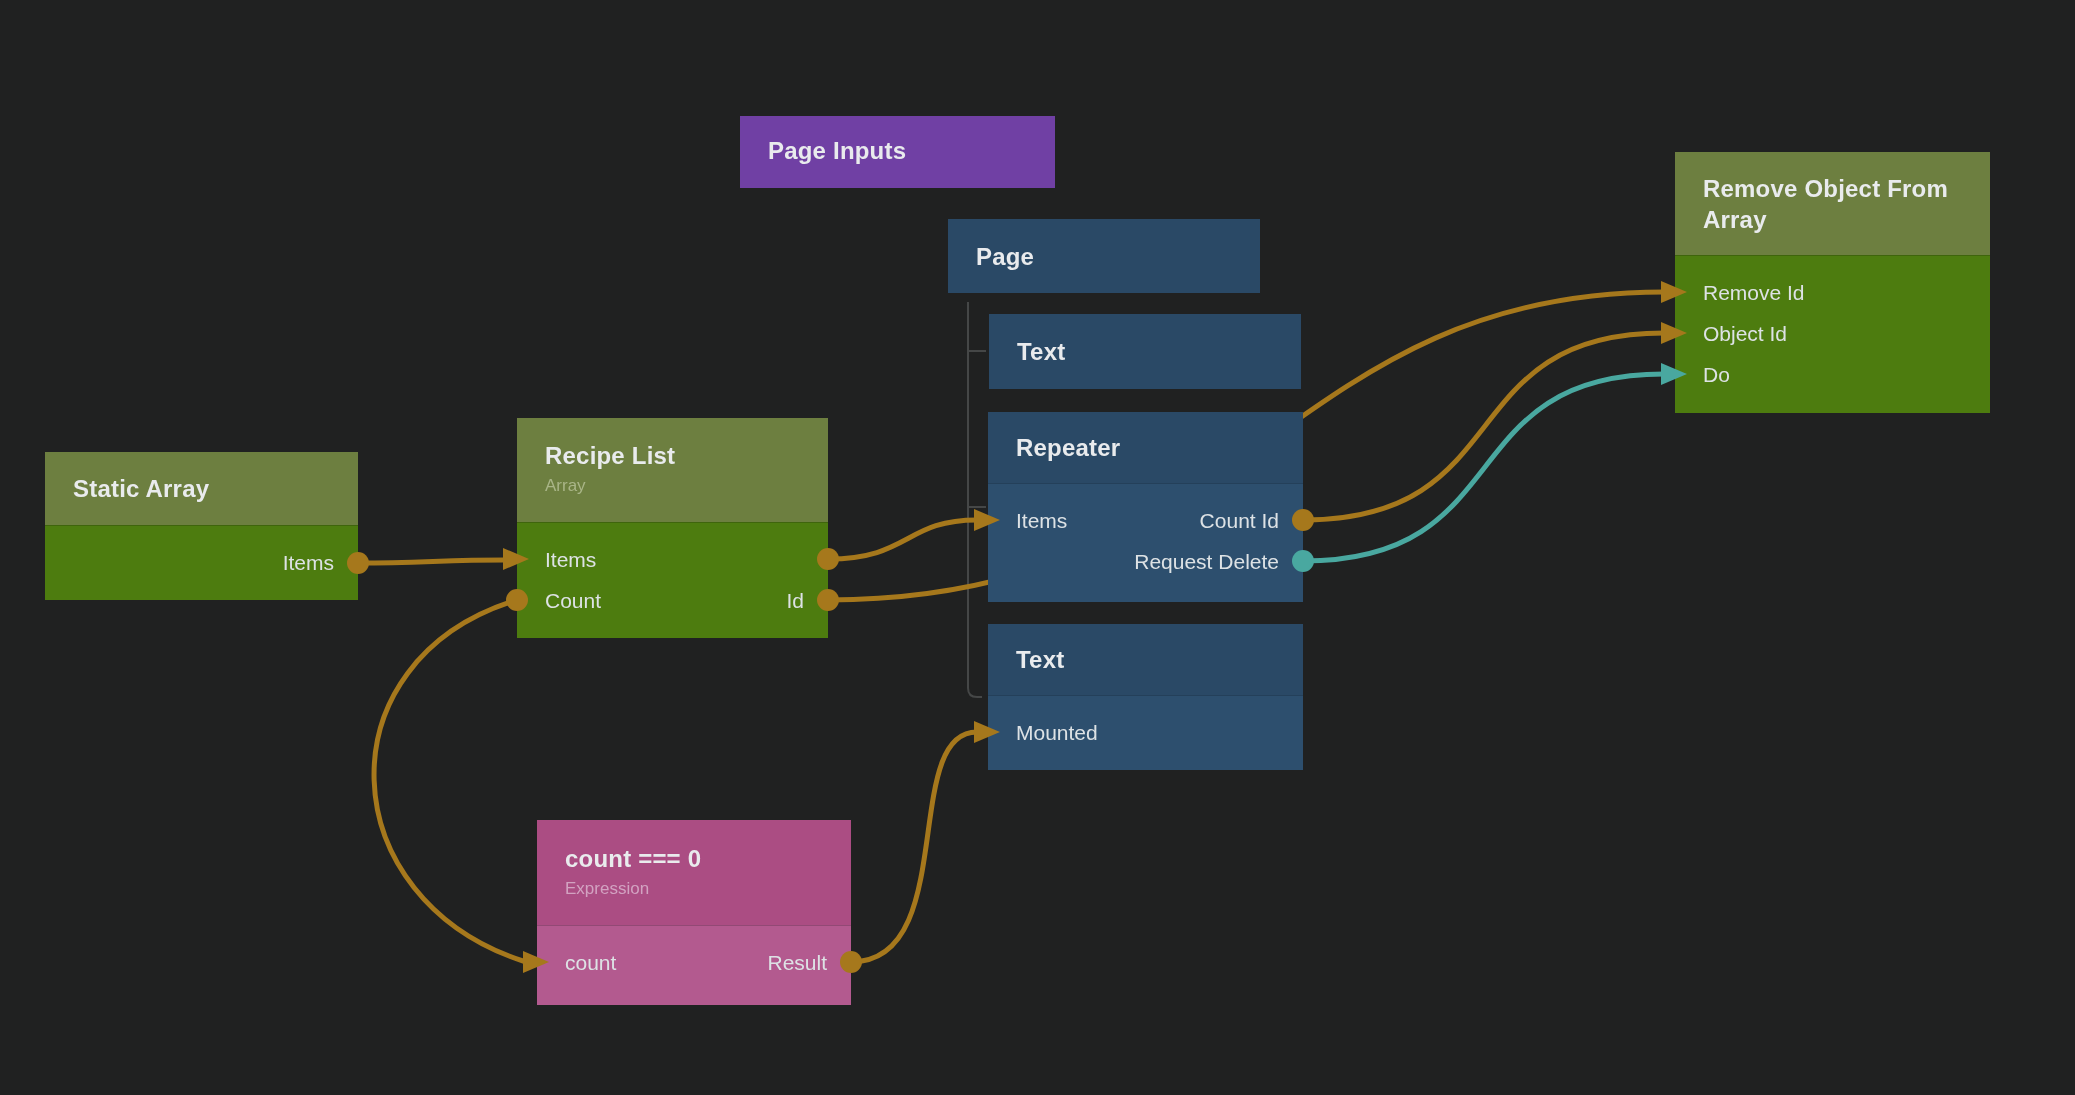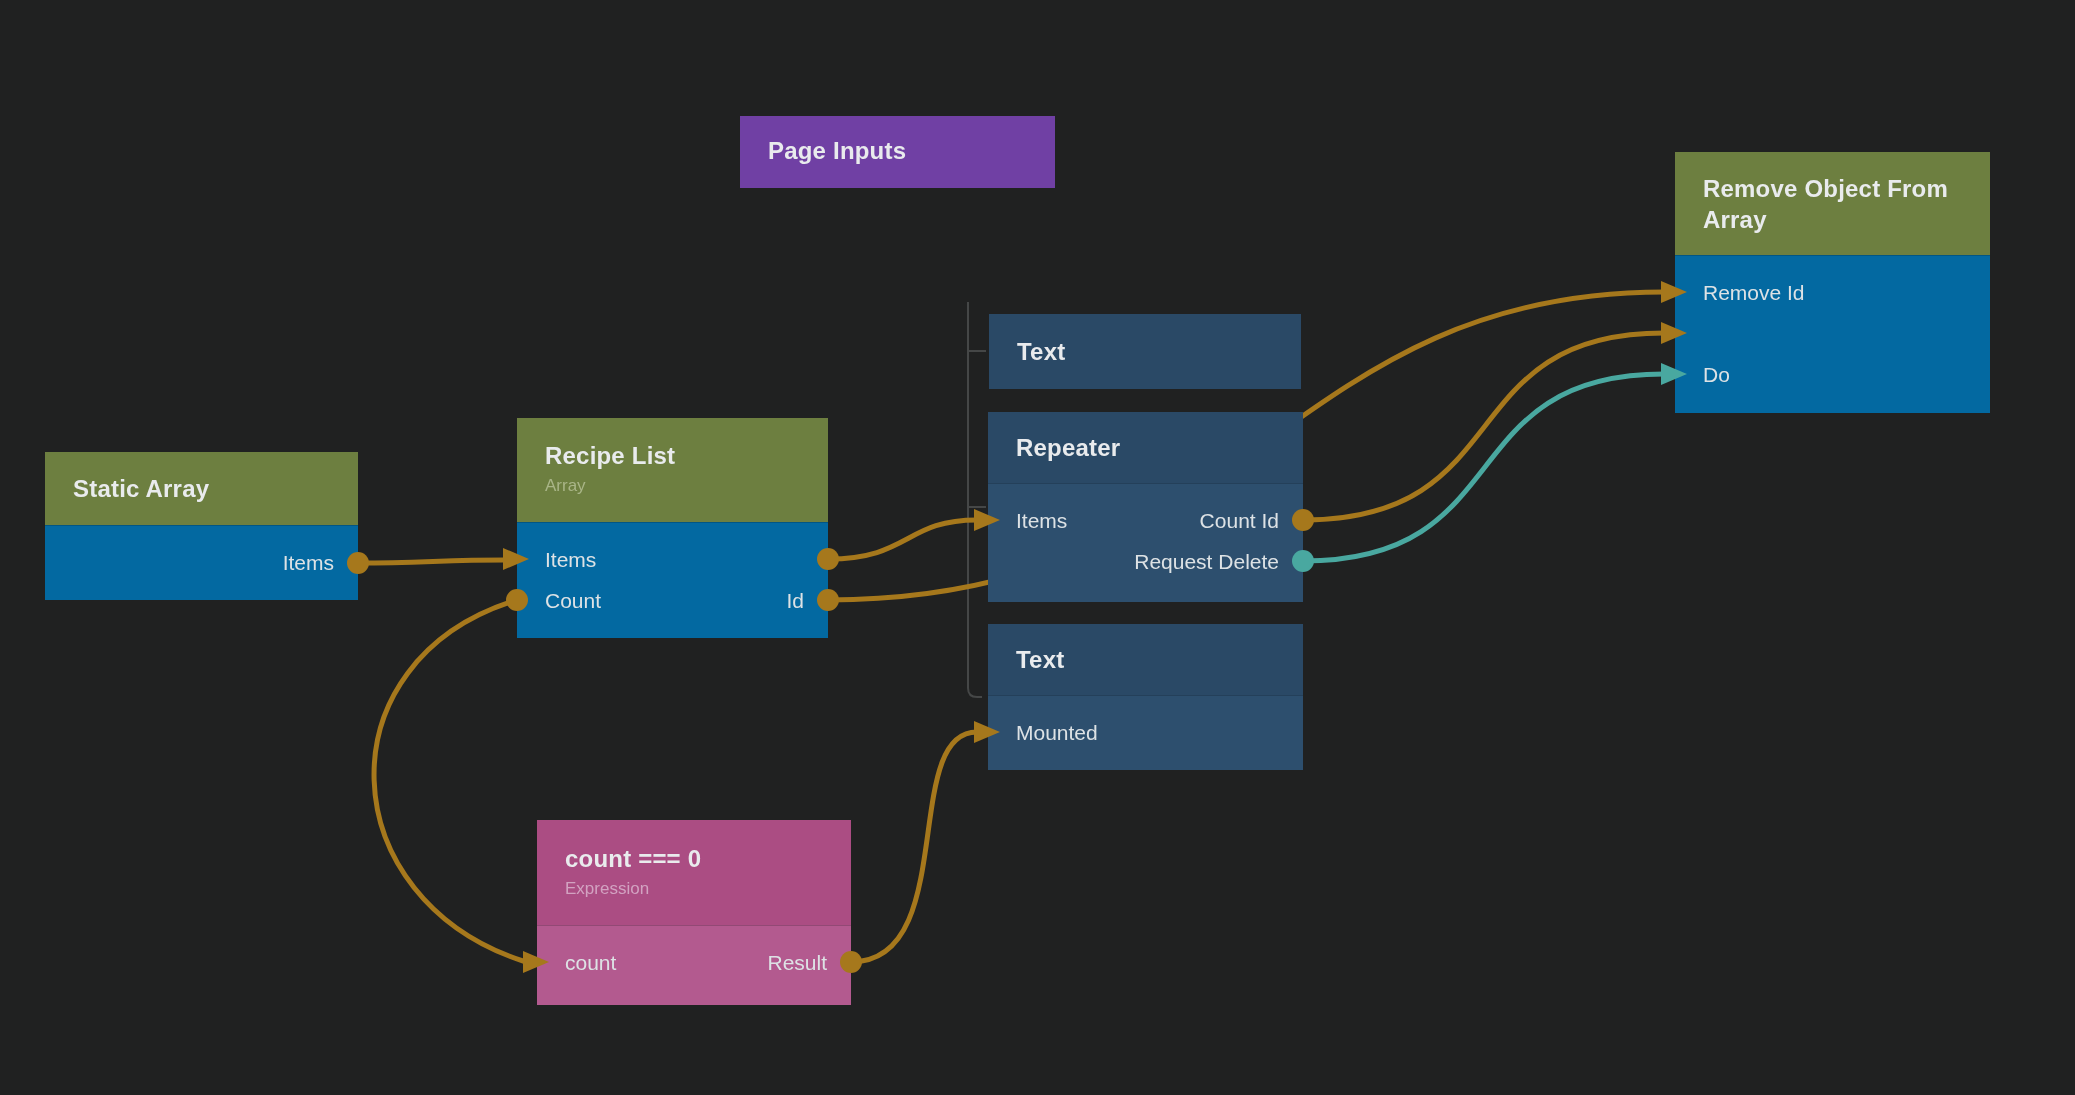--- a/index.html
+++ b/index.html
@@ -12,21 +12,21 @@
   #ports-layer *{pointer-events:auto;}
   .node{position:absolute;box-sizing:border-box;}
   .node-header{position:absolute;left:0;top:0;width:100%;display:flex;flex-direction:column;justify-content:center;box-sizing:border-box;padding:0 24px 0 28px;}
   .node-title{color:#e9ebed;font-size:24px;font-weight:600;line-height:31px;letter-spacing:.2px;}
   .node-subtitle{font-size:17px;font-weight:400;line-height:29px;}
   .port-row{position:absolute;left:0;width:100%;display:flex;justify-content:space-between;align-items:center;box-sizing:border-box;padding:0 24px 0 28px;height:41px;}
   .port-label{color:#dde2e5;font-size:21px;font-weight:400;}
   .port-label.right{margin-left:auto;}
   
   .c-blue  {background:#2d4f6e;}  .c-blue  .node-header{background:#2a4966;}
-  .c-green {background:#0369a1;}  .c-green .node-header{background:#6d7f40;}
+  .c-green {background:#4d7c0f;}  .c-green .node-header{background:#6d7f40;}
   .c-pink  {background:#b35a8f;}  .c-pink  .node-header{background:#ab4d83;}
   .c-purple{background:#7040a4;}  .c-purple.node > .node-header{background:#7040a4;}
   .c-green .node-subtitle{color:#a9b587;}
   .c-pink  .node-subtitle{color:#d2a2c1;}
   .has-body .node-header{box-shadow:0 1px 0 rgba(0,0,0,0.18);}
 </style>
 </head>
 <body>
 
 <div id="canvas" style="width: 2075px; height: 1095px; background: rgb(32, 33, 33);">
@@ -39,20 +39,25 @@
       <path d="M 828 600 C 1250 600, 1280 292, 1664 292" stroke="#a6781c" stroke-width="5" fill="none" stroke-linecap="round"></path>
       <path d="M 1303 520 C 1520 520, 1450 333, 1664 333" stroke="#a6781c" stroke-width="5" fill="none" stroke-linecap="round"></path>
       <path d="M 1303 561 C 1520 561, 1450 374, 1664 374" stroke="#49a8a0" stroke-width="5" fill="none" stroke-linecap="round"></path>
       <path d="M 517 600 C 320 660, 330 900, 526 962" stroke="#a6781c" stroke-width="5" fill="none" stroke-linecap="round"></path>
       <path d="M 851 962 C 960 962, 900 732, 977 732" stroke="#a6781c" stroke-width="5" fill="none" stroke-linecap="round"></path>
     </svg>
   <div id="nodes-layer">
       <div class="node c-purple" style="left: 740px; top: 116px; width: 315px; height: 72px;">
         <div class="node-header" style="height: 68px;">
           <div class="node-title">Page Inputs</div>
+        </div>
+      </div>
+      <div class="node c-blue" style="left: 948px; top: 219px; width: 312px; height: 74px;">
+        <div class="node-header" style="height: 74px;">
+          <div class="node-title">Page</div>
         </div>
       </div>
       <div class="node c-blue" style="left: 989px; top: 314px; width: 312px; height: 75px;">
         <div class="node-header" style="height: 75px;">
           <div class="node-title">Text</div>
         </div>
       </div>
       <div class="node c-blue has-body" style="left: 988px; top: 412px; width: 315px; height: 190px;">
         <div class="node-header" style="height: 71px;">
           <div class="node-title">Repeater</div>
@@ -94,20 +99,23 @@
           <span class="port-label right">Id</span>
         </div>
       </div>
       <div class="node c-green has-body" style="left: 1675px; top: 152px; width: 315px; height: 261px;">
         <div class="node-header" style="height: 103px;">
           <div class="node-title">Remove Object From Array</div>
         </div>
         <div class="port-row" style="top: 120px;">
           <span class="port-label">Remove Id</span>
         </div>
+        <div class="port-row" style="top: 161px;">
+          <span class="port-label">Object Id</span>
+        </div>
         <div class="port-row" style="top: 202px;">
           <span class="port-label">Do</span>
         </div>
       </div>
       <div class="node c-pink has-body" style="left: 537px; top: 820px; width: 314px; height: 185px;">
         <div class="node-header" style="height: 105px;">
           <div class="node-title">count === 0</div>
           <div class="node-subtitle">Expression</div>
         </div>
         <div class="port-row" style="top: 122px;">

